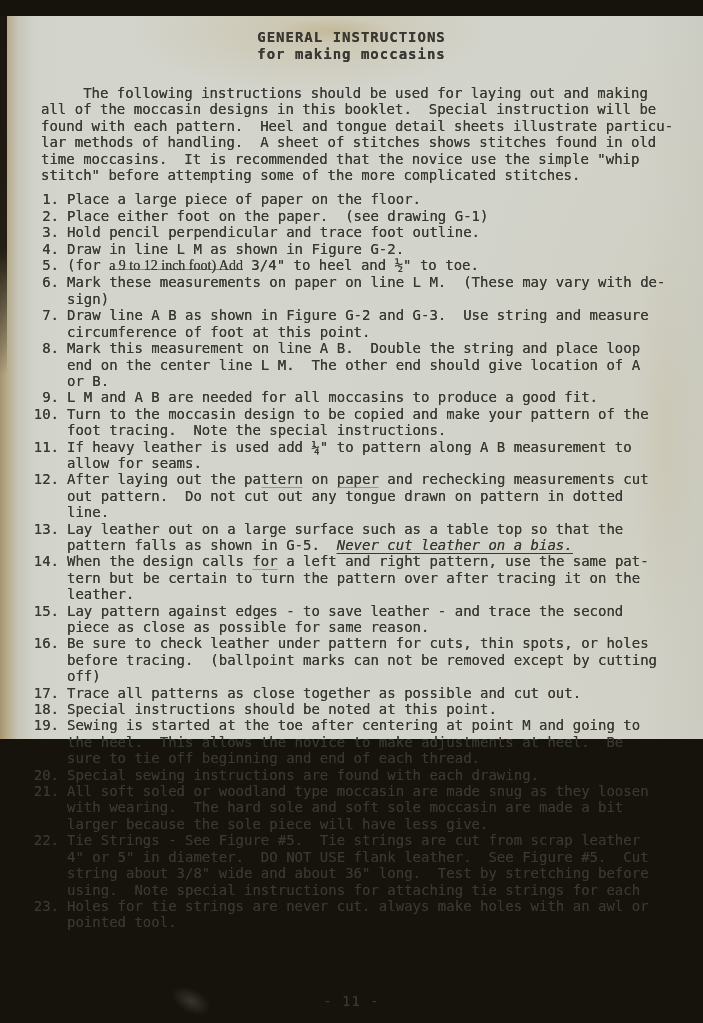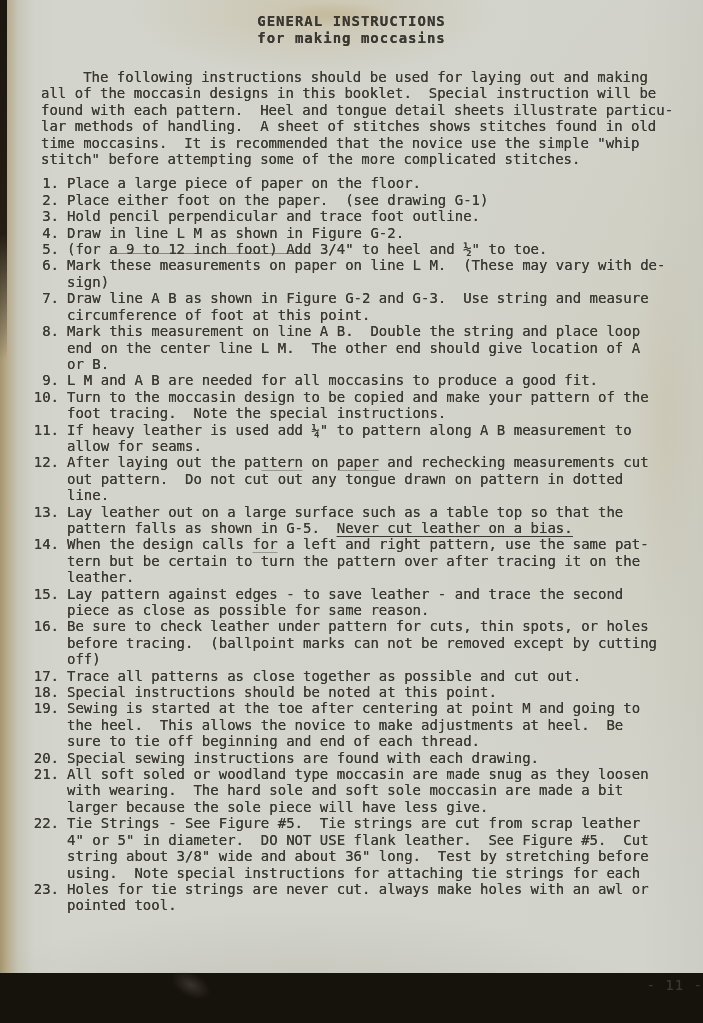--- a/index.html
+++ b/index.html
@@ -3,21 +3,21 @@
 <meta charset="utf-8">
 <style>
   html,body{margin:0;padding:0;}
   body{
     width:703px;height:1023px;
     background:#16120c;
     font-family:"DejaVu Sans Mono","Liberation Mono",monospace;
     overflow:hidden;position:relative;
   }
   .paper{
-    position:absolute;left:0;top:0;width:703px;height:973px;
+    position:absolute;left:0;top:16px;width:703px;height:723px;
     background:
       radial-gradient(ellipse 260px 90px at 310px 14px, rgba(189,170,120,.35), rgba(189,170,120,0) 70%),
       radial-gradient(ellipse 420px 700px at 740px 420px, rgba(198,190,160,.25), rgba(198,190,160,0) 75%),
       radial-gradient(ellipse 500px 160px at 300px 1030px, rgba(150,148,130,.30), rgba(150,148,130,0) 75%),
       linear-gradient(90deg,#a5946f 0px,#b8ab8a 7px,#c6c5b8 18px,#d1d2ca 34px,#d3d4cc 60px,#d2d3cb 640px,#cccdc5 703px);
   }
   .edge-dark{
     position:absolute;left:0;top:0;width:7px;height:360px;
     background:linear-gradient(180deg,#1b160f 0%,#241e14 65%,rgba(36,30,20,0) 100%);
   }
@@ -33,28 +33,28 @@
   }
   .content{
     position:absolute;left:33px;top:61px;width:632px;
     font-size:14px;line-height:16.4px;
   }
   .para{margin:8px;}
   .line{display:block;white-space:pre;}
   .item{display:flex;align-items:flex-start;}
   .inum{width:26px;flex:0 0 26px;text-align:right;margin-right:8px;white-space:pre;}
   .itext{flex:1;min-width:0;}
-  .s-u{text-decoration:underline;text-underline-offset:3px;text-decoration-thickness:1.4px;}
+  .s-u{text-decoration:underline;text-underline-offset:3px;text-decoration-thickness:1.4px;font-style:italic;}
   .s-u2{box-shadow:0 1.5px 0 -0.5px rgba(96,92,80,.5);margin-top:28px;}
   .s-x{
     background-image:linear-gradient(rgba(110,106,95,.75),rgba(110,106,95,.75));
-    background-size:100% 1.4px;background-position:0 84%;background-repeat:no-repeat;
+    background-size:100% 1.4px;background-position:0 84%;background-repeat:no-repeat;font-family:Liberation Serif, serif;
   }
   .footer{
-    position:absolute;left:0;top:977px;width:703px;text-align:right;
+    position:absolute;left:0;top:977px;width:703px;text-align:center;
     font-size:14px;letter-spacing:1px;white-space:pre;
   }
 </style>
 </head>
 <body>
 
 <div class="paper">
   <div class="edge-dark"></div>
   <div class="stain stain-a"></div>
   <div class="stain stain-b"></div>

